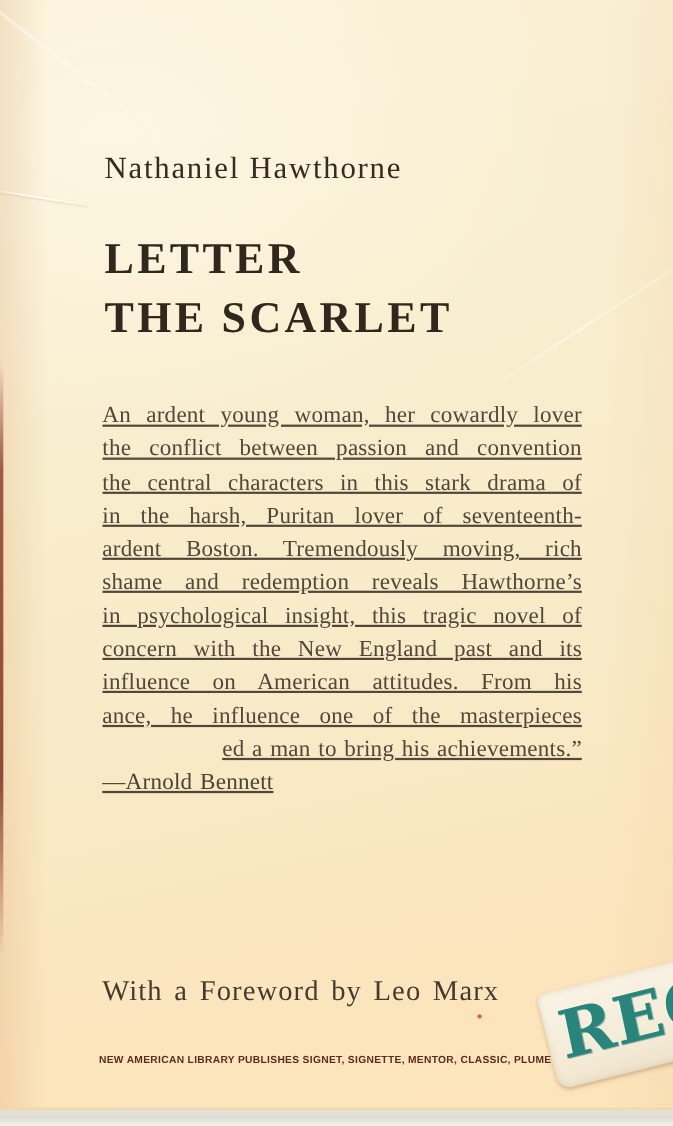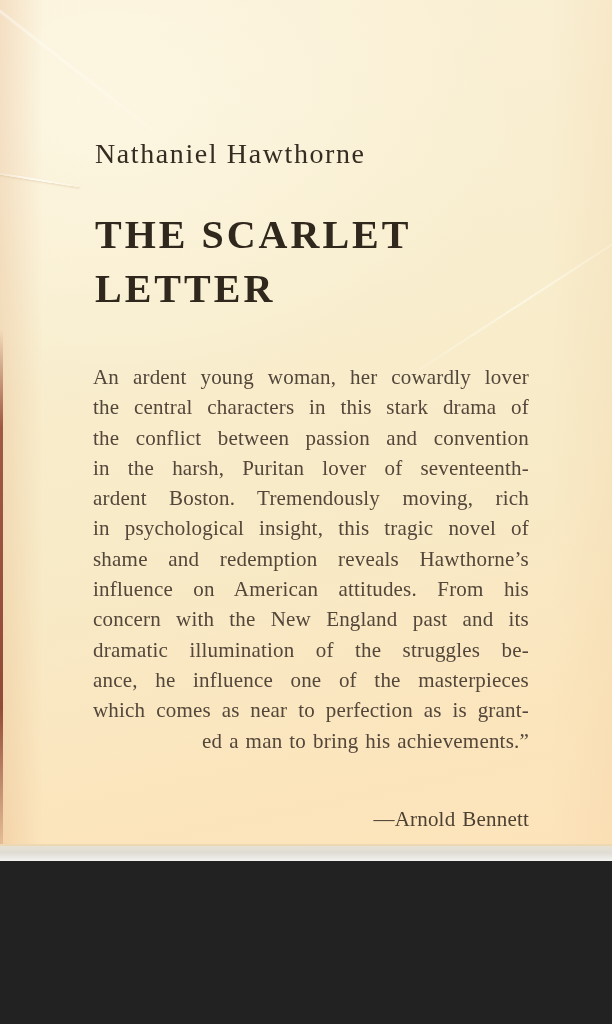--- a/index.html
+++ b/index.html
@@ -1,19 +1,19 @@
 <!DOCTYPE html>
 <html><head>
 <meta charset="utf-8">
 <style>
   html, body { margin: 0; padding: 0; background: #222; }
   .cover {
     position: relative;
     width: 612px;
-    height: 861px;
+    height: 1024px;
     overflow: hidden;
     background:
       radial-gradient(ellipse 700px 500px at 18% 12%, rgba(255,252,238,0.55), rgba(255,252,238,0) 60%),
       linear-gradient(168deg, #faf0d6 0%, #f8edcd 38%, #f8eac6 62%, #fbe5bd 84%, #fde3ba 100%);
     font-family: "Liberation Serif", "DejaVu Serif", serif;
   }
   .left-shade {
     position: absolute; inset: 0; pointer-events: none;
     background: linear-gradient(90deg, rgba(214,140,88,0.20), rgba(214,140,88,0) 7%),
                 linear-gradient(270deg, rgba(235,190,140,0.14), rgba(235,190,140,0) 10%);
@@ -49,30 +49,31 @@
   .title {
     position: absolute; left: 95px; top: 208px;
     font-size: 40px; font-weight: 700; letter-spacing: 3px;
     line-height: 54px; color: #30271d;
   }
 
   .blurb {
     position: absolute; left: 93px; top: 362px; width: 436px;
     font-size: 21px; color: #53463a; letter-spacing: 0.2px;
     word-spacing: 1.5px;
+    text-decoration: underline;
   }
   .jline {
     height: 30.3px; line-height: 30.3px;
     text-align: justify; overflow: hidden;
   }
   .jline::after { content: ""; display: inline-block; width: 100%; height: 0; }
   .jline-last { text-align: right; }
   .jline-last::after { content: none; }
   .attribution {
-    height: 30px; line-height: 30px; text-align: right; color: #4d4134; margin-top: 48px;
+    height: 30px; line-height: 30px; text-align: left; color: #4d4134;
   }
 
   .foreword {
     position: absolute; left: 93px; top: 886px;
     font-size: 26px; color: #463b2e;
     letter-spacing: 1px; word-spacing: 3px;
   }
 
   .imprint {
     position: absolute; left: 90px; top: 958px; width: 446px;
@@ -115,37 +116,35 @@
 
   <div class="left-shade"></div>
   <div class="crease crease-tl2"></div>
   <div class="crease crease-tl"></div>
   <div class="crease crease-tr"></div>
   <div class="spine-edge"></div>
 
   <div class="author">Nathaniel Hawthorne</div>
 
   <div class="title">
+    <div>LETTER</div>
     <div>THE SCARLET</div>
-    <div>LETTER</div>
   </div>
 
   <div class="blurb">
     <div class="jline">An ardent young woman, her cowardly lover</div>
+    <div class="jline">the conflict between passion and convention</div>
     <div class="jline">the central characters in this stark drama of</div>
-    <div class="jline">the conflict between passion and convention</div>
     <div class="jline">in the harsh, Puritan lover of seventeenth-</div>
     <div class="jline">ardent Boston. Tremendously moving, rich</div>
+    <div class="jline">shame and redemption reveals Hawthorne’s</div>
     <div class="jline">in psychological insight, this tragic novel of</div>
-    <div class="jline">shame and redemption reveals Hawthorne’s</div>
+    <div class="jline">concern with the New England past and its</div>
     <div class="jline">influence on American attitudes. From his</div>
-    <div class="jline">concern with the New England past and its</div>
-    <div class="jline">dramatic illumination of the struggles be-</div>
     <div class="jline">ance, he influence one of the masterpieces</div>
-    <div class="jline">which comes as near to perfection as is grant-</div>
     <div class="jline jline-last">ed a man to bring his achievements.”</div>
     <div class="attribution">—Arnold Bennett</div>
   </div>
 
   <div class="foreword">With a Foreword by Leo Marx</div>
 
   <div class="red-speck"></div>
 
   <div class="imprint">NEW AMERICAN LIBRARY PUBLISHES SIGNET, SIGNETTE, MENTOR, CLASSIC, PLUME &amp; NAL BOOKS</div>
 

